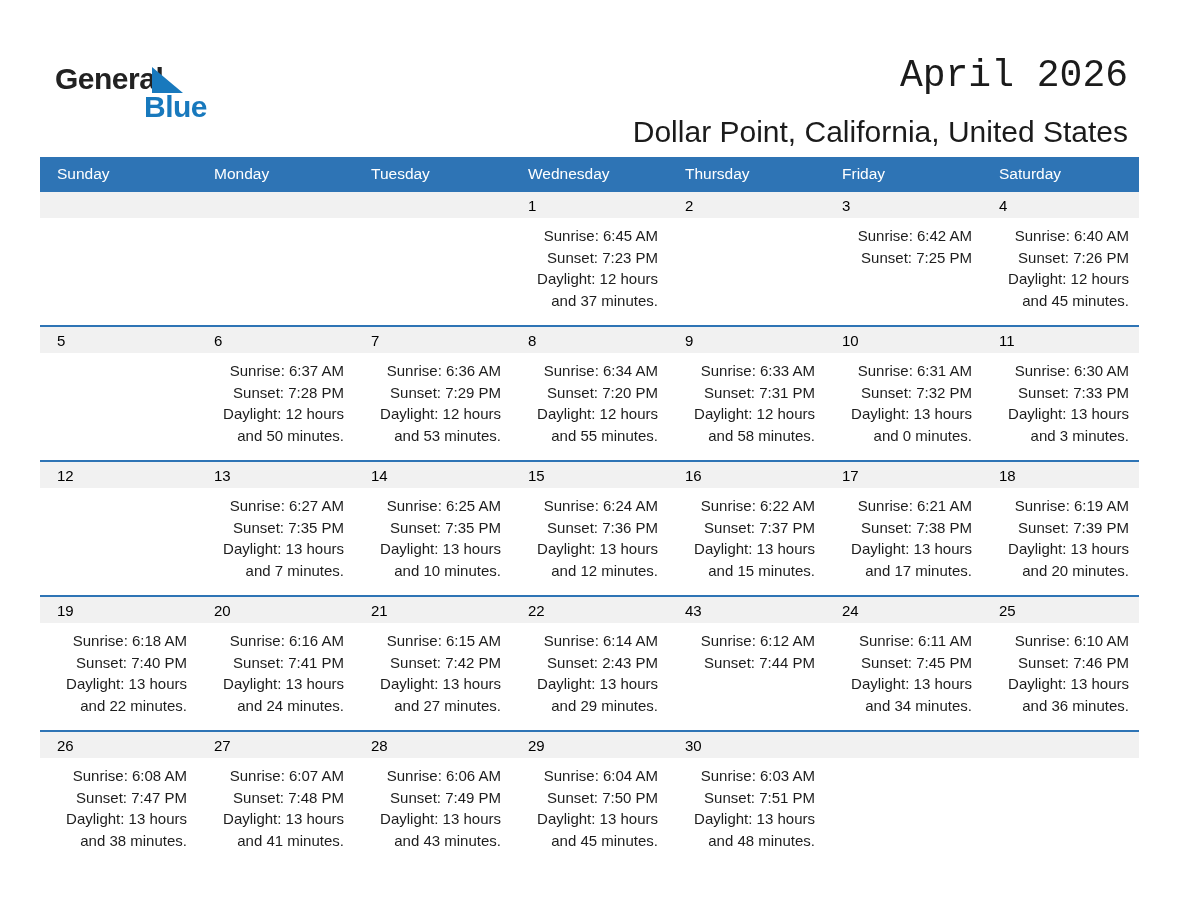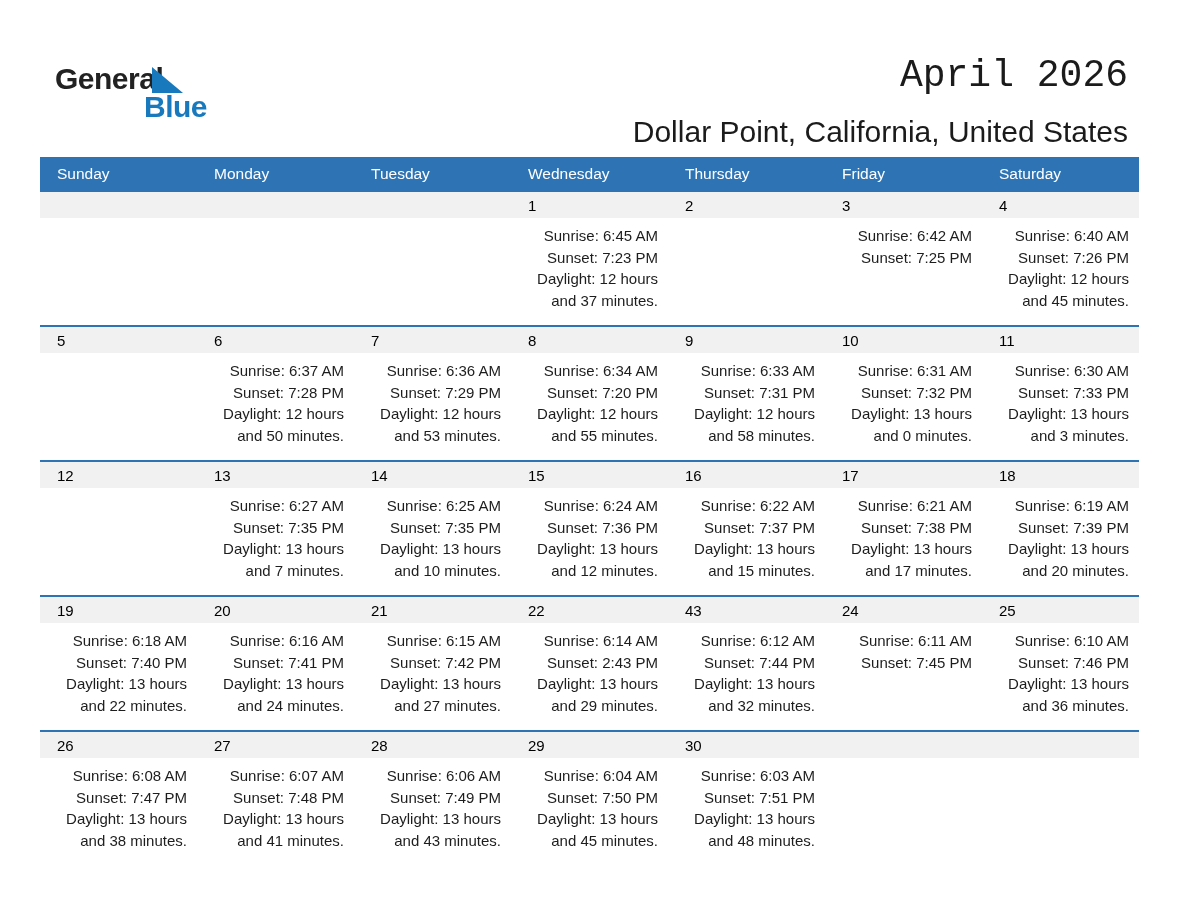--- a/index.html
+++ b/index.html
@@ -231,28 +231,28 @@
               <div>Sunrise: 6:14 AM</div>
               <div>Sunset: 2:43 PM</div>
               <div>Daylight: 13 hours and 29 minutes.</div>
             </div>
           </div>
           <div class="day-cell">
             <div class="date-band">43</div>
             <div class="day-info">
               <div>Sunrise: 6:12 AM</div>
               <div>Sunset: 7:44 PM</div>
-              <div>Daylight: 13 hours and 32 minutes.</div>
             </div>
           </div>
           <div class="day-cell">
             <div class="date-band">24</div>
             <div class="day-info">
               <div>Sunrise: 6:11 AM</div>
               <div>Sunset: 7:45 PM</div>
+              <div>Daylight: 13 hours and 34 minutes.</div>
             </div>
           </div>
           <div class="day-cell">
             <div class="date-band">25</div>
             <div class="day-info">
               <div>Sunrise: 6:10 AM</div>
               <div>Sunset: 7:46 PM</div>
               <div>Daylight: 13 hours and 36 minutes.</div>
             </div>
           </div>

